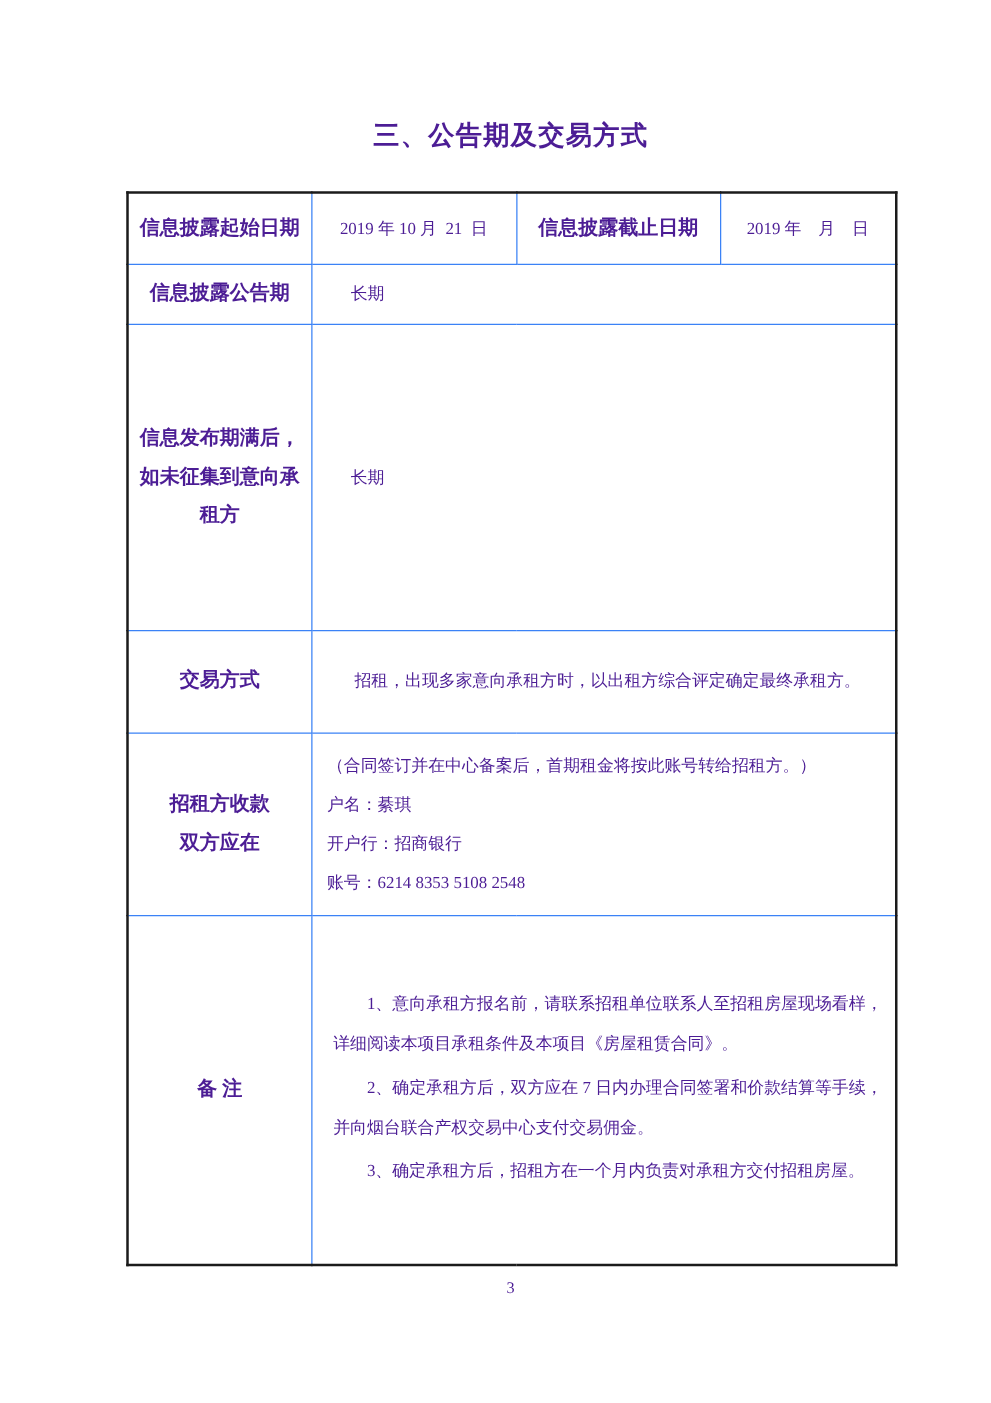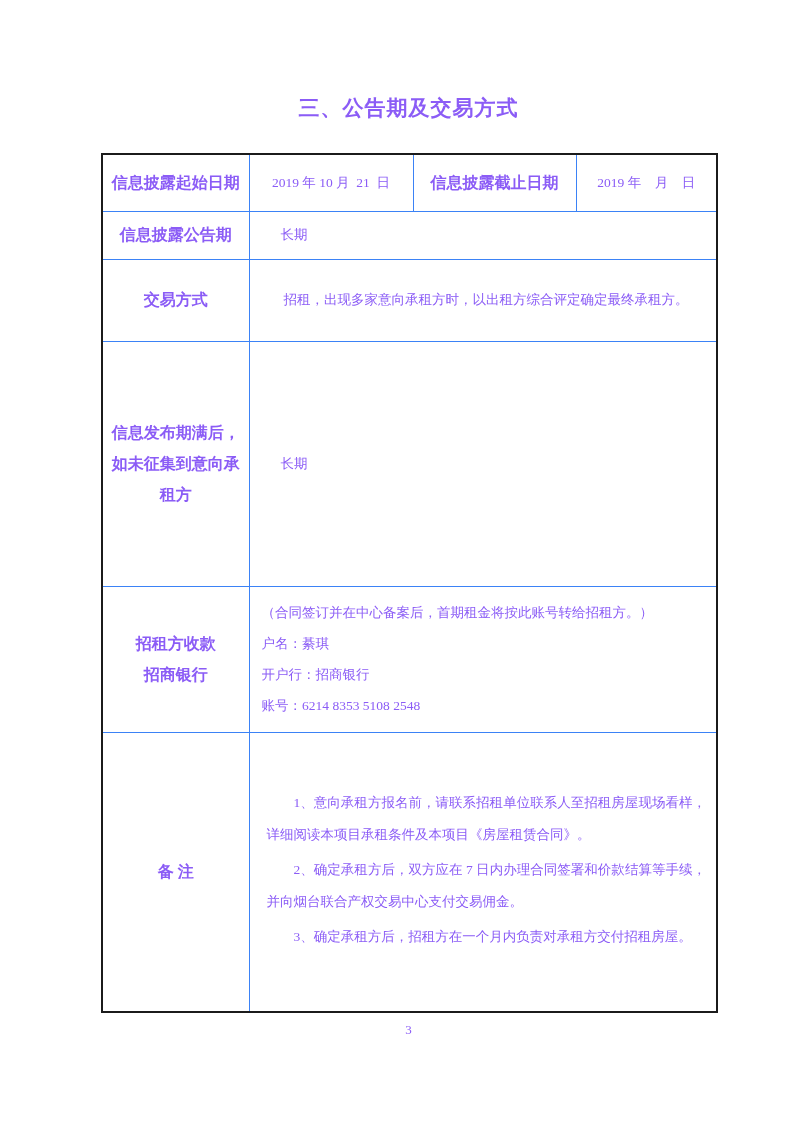--- a/index.html
+++ b/index.html
@@ -1,21 +1,21 @@
 <!DOCTYPE html>
 <html><head>
 <meta charset="utf-8">
 <style>
   html, body { margin: 0; padding: 0; background: #ffffff; }
   .page {
     position: relative;
     width: 793px;
     height: 1122px;
     background: #ffffff;
-    color: #8b5cf6;
+    color: #4c1d95;
     font-family: "Liberation Serif", "DejaVu Serif", serif;
     overflow: hidden;
   }
   .title {
     position: absolute;
     top: 94px;
     left: 101px;
     width: 615px;
     margin: 0;
     text-align: center;
@@ -88,34 +88,34 @@
       <td class="val center ws-pre">2019 年 10 月  21  日</td>
       <td class="lbl">信息披露截止日期</td>
       <td class="val center ws-pre">2019 年    月    日</td>
     </tr>
 
     <tr style="height:48px;">
       <td class="lbl">信息披露公告期</td>
       <td class="val v-ind" colspan="3">长期</td>
     </tr>
 
+    <tr style="height:245px;">
+      <td class="lbl">信息发布期满后，如未征集到意向承租方</td>
+      <td class="val v-ind" colspan="3">长期</td>
+    </tr>
+
     <tr style="height:82px;">
       <td class="lbl">交易方式</td>
       <td class="val v-single" colspan="3">招租，出现多家意向承租方时，以出租方综合评定确定最终承租方。</td>
     </tr>
 
-    <tr style="height:245px;">
-      <td class="lbl">信息发布期满后，如未征集到意向承租方</td>
-      <td class="val v-ind" colspan="3">长期</td>
-    </tr>
-
     <tr style="height:146px;">
       <td class="lbl">
         <div>招租方收款</div>
-        <div>招商银行</div>
+        <div>双方应在</div>
       </td>
       <td class="val acct" colspan="3">
         <div>（合同签订并在中心备案后，首期租金将按此账号转给招租方。）</div>
         <div>户名：綦琪</div>
         <div>开户行：招商银行</div>
         <div>账号：6214 8353 5108 2548</div>
       </td>
     </tr>
 
     <tr style="height:280px;">

